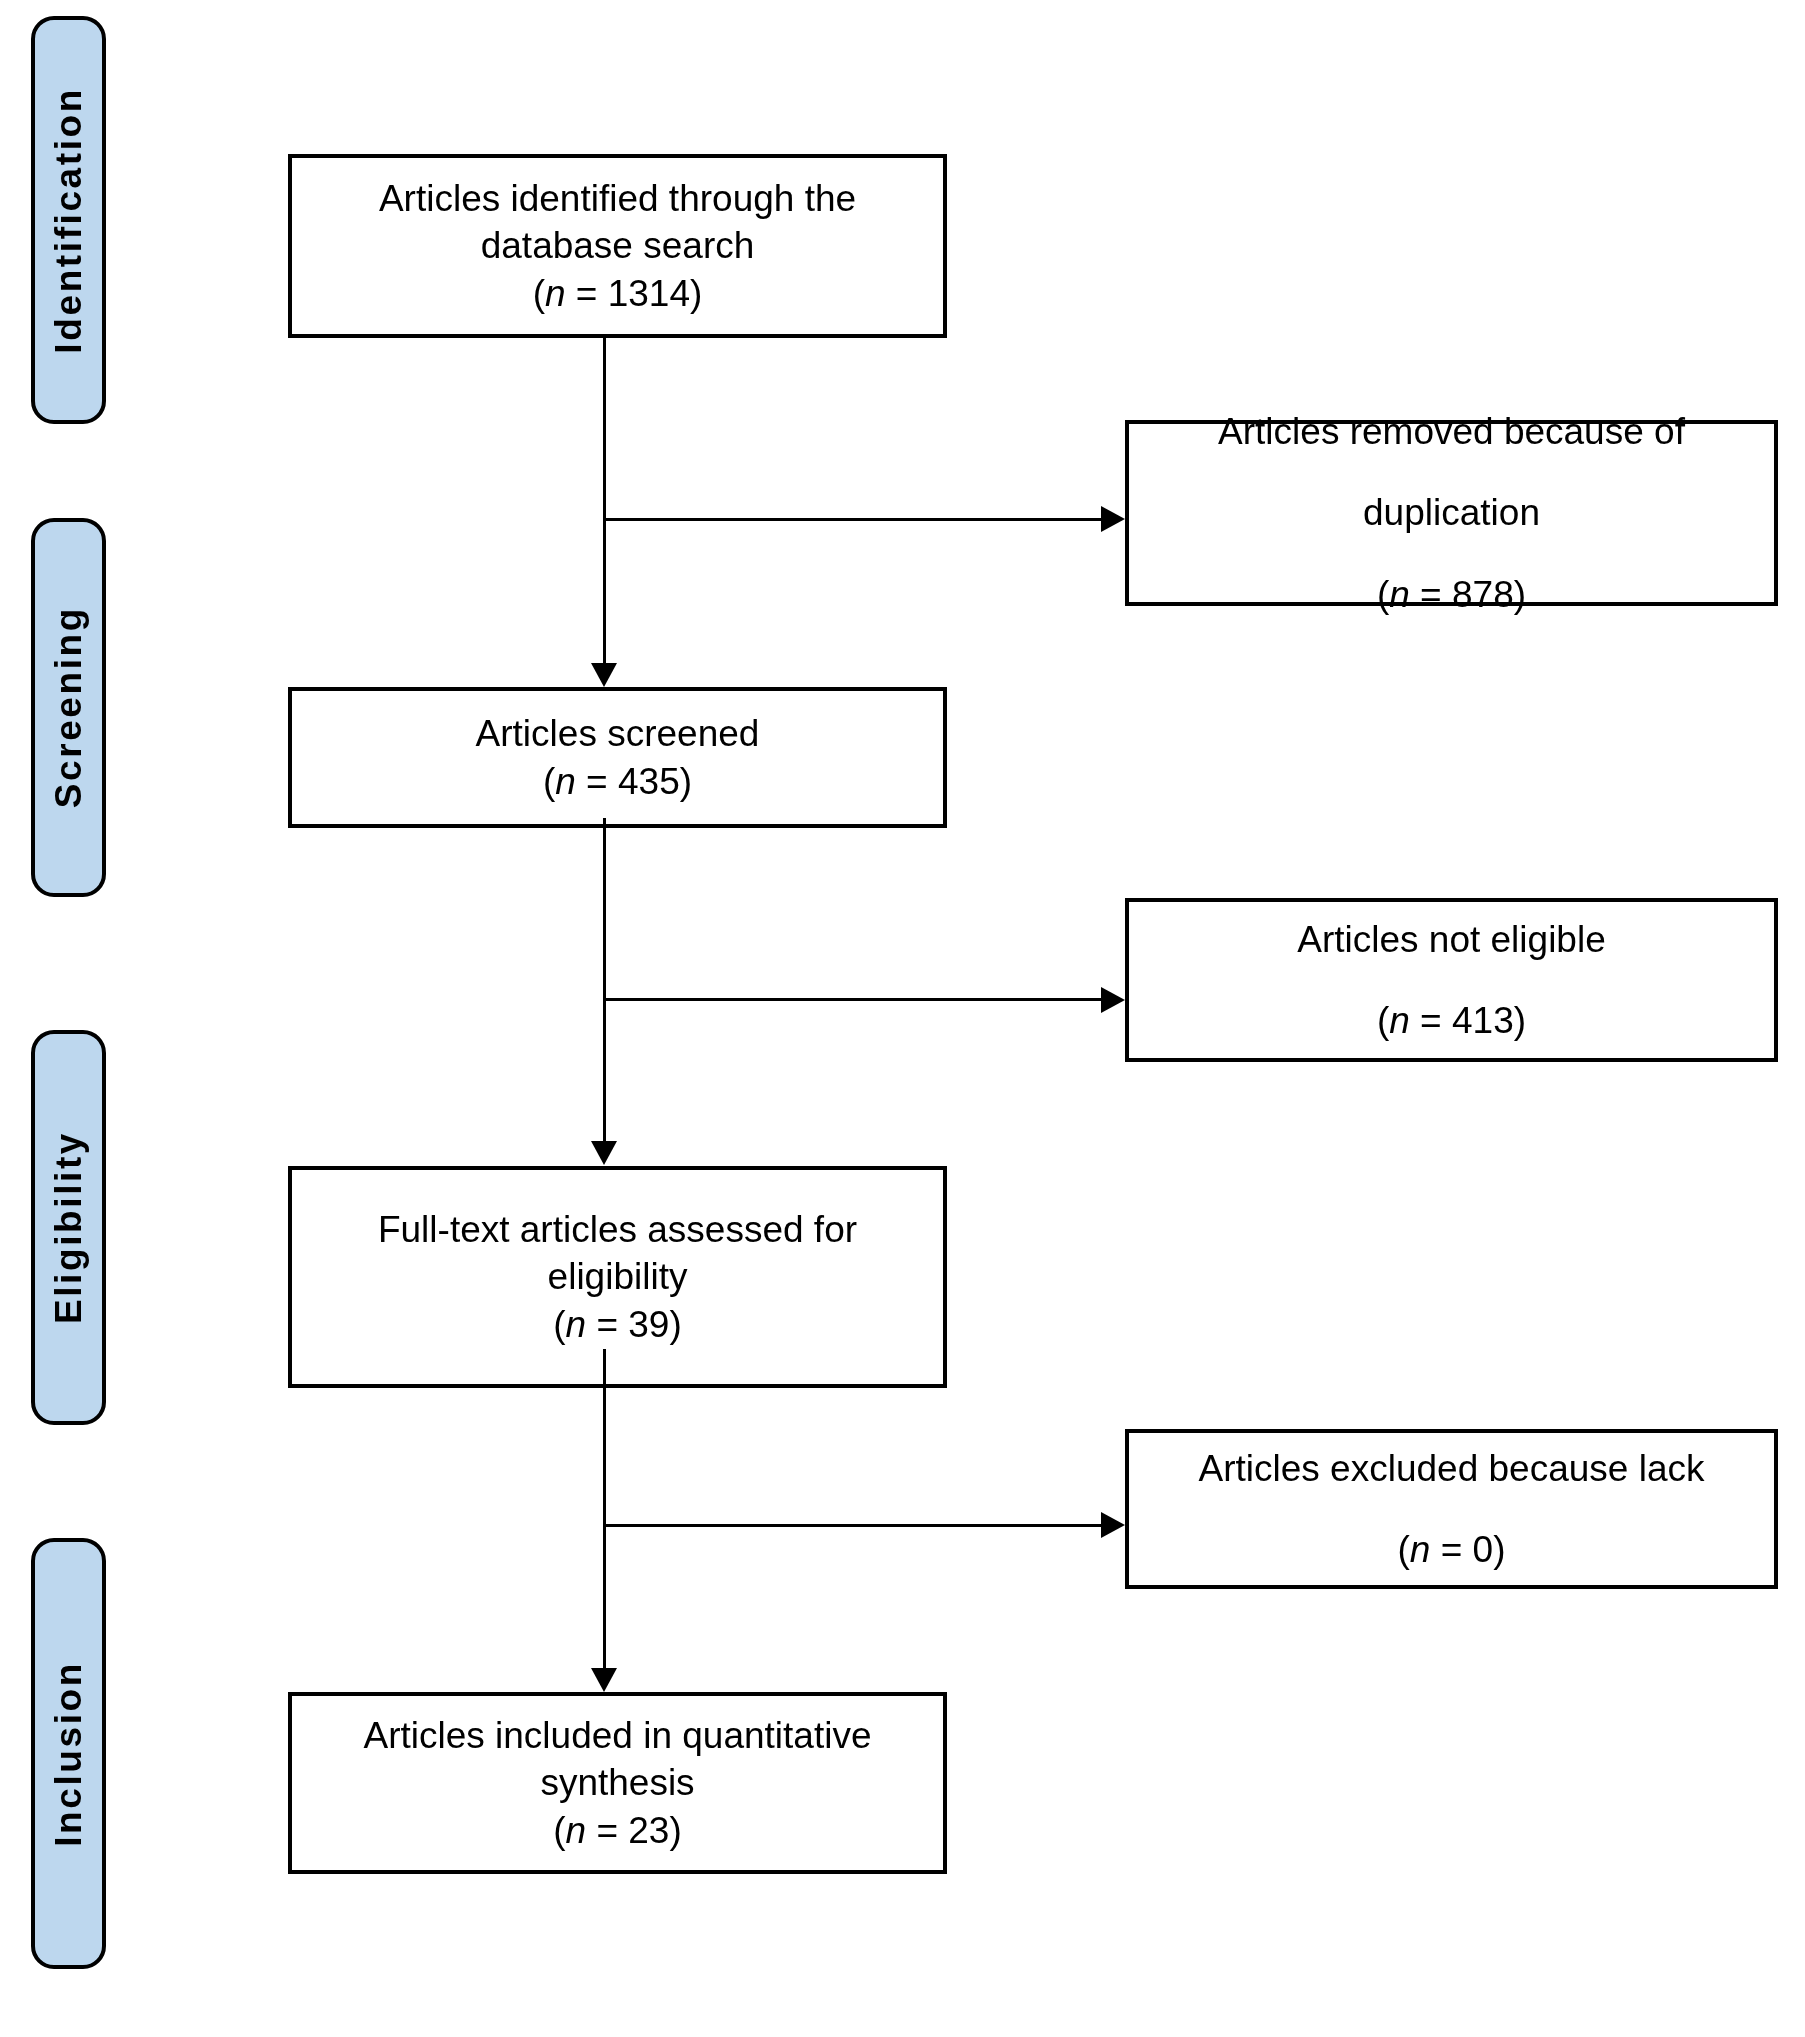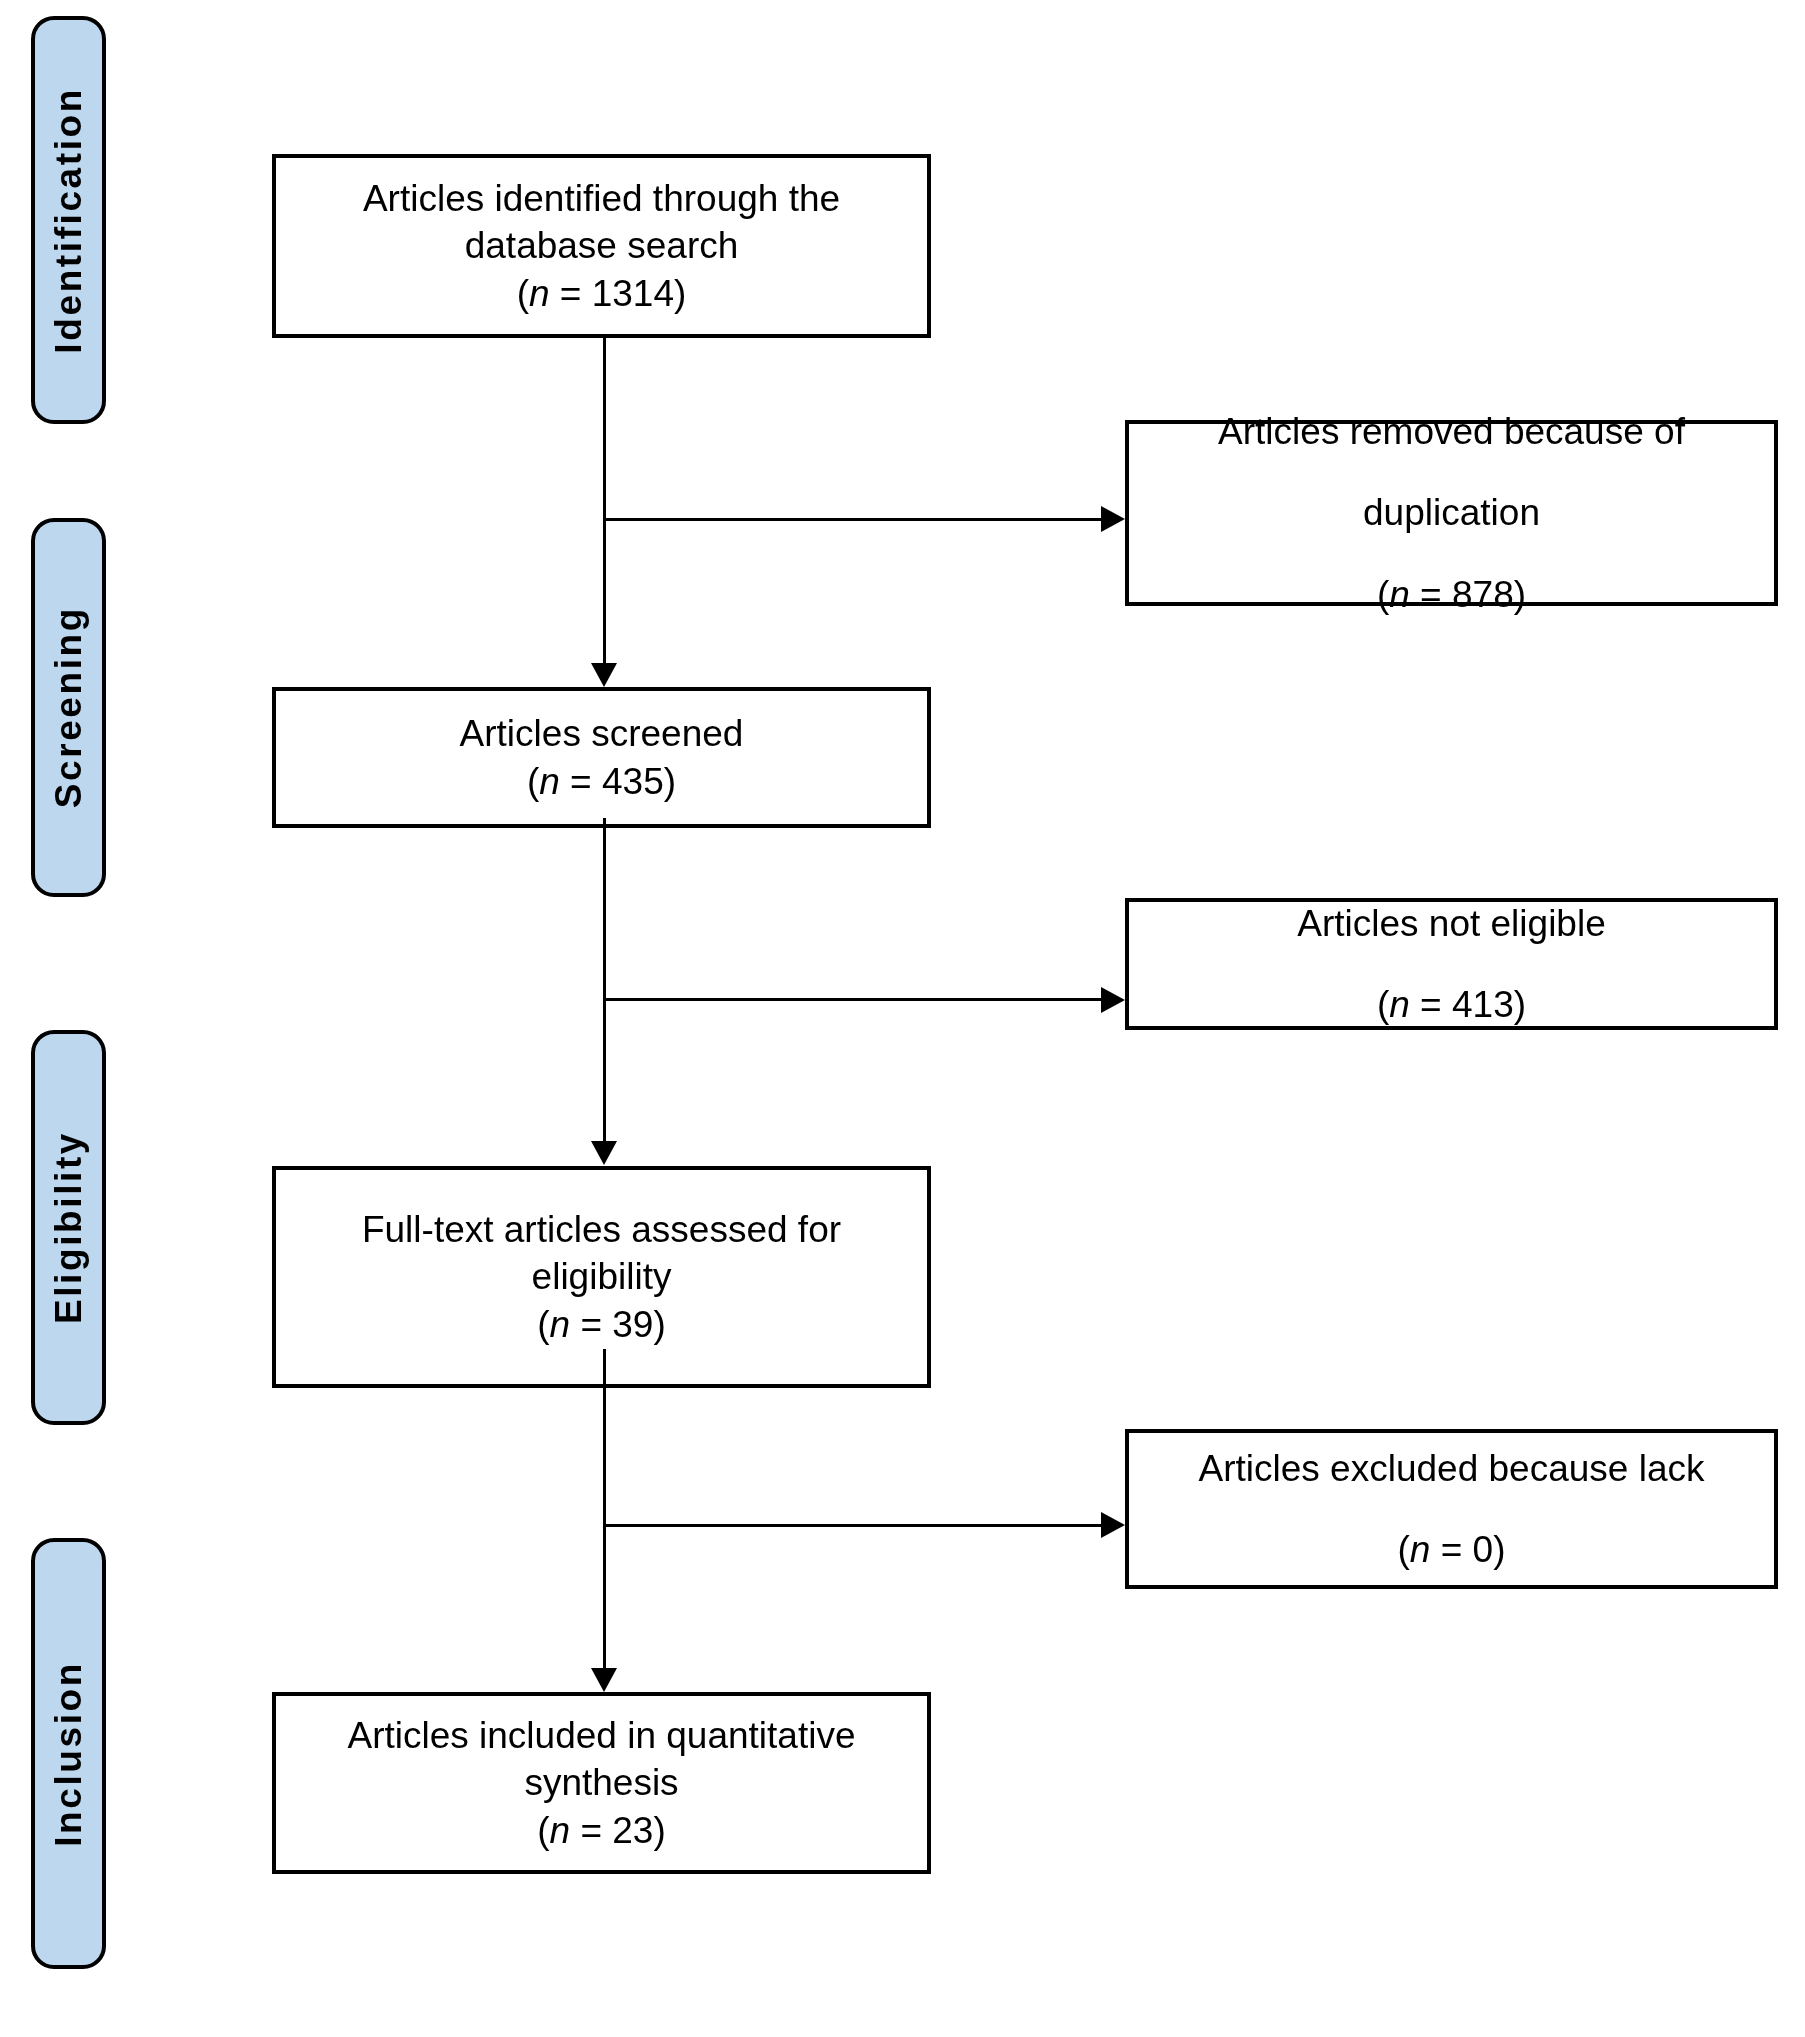--- a/index.html
+++ b/index.html
@@ -52,27 +52,27 @@
     box-sizing: border-box;
     display: flex;
     flex-direction: column;
     align-items: center;
     justify-content: center;
     text-align: center;
     font-size: 37px;
     line-height: 1.28;
     color: #000000;
   }
-  .col-main  { left: 272px;  width: 659px; }
+  .col-main  { left: 288px;  width: 659px; }
   .col-right { left: 1125px; width: 653px; gap: 34px; }
 
   .box-identified   { top: 154px;  height: 184px; }
   .box-removed      { top: 420px;  height: 186px; }
   .box-screened     { top: 687px;  height: 141px; }
-  .box-noteligible  { top: 898px; height: 132px; }
+  .box-noteligible  { top: 898px; height: 164px; }
   .box-fulltext     { top: 1166px; height: 222px; }
   .box-excluded     { top: 1429px; height: 160px; }
   .box-included     { top: 1692px; height: 182px; }
 
   .it { font-style: italic; }
 
   
   .vline {
     position: absolute;
     width: 2.6px;

